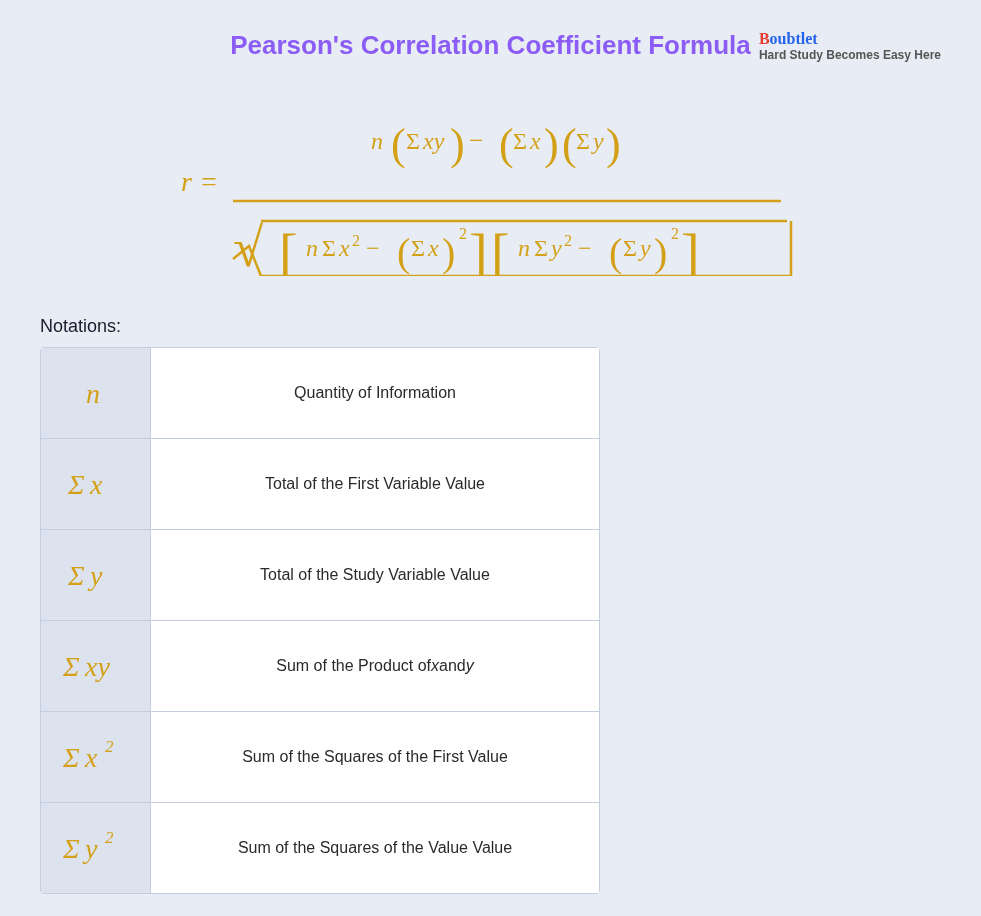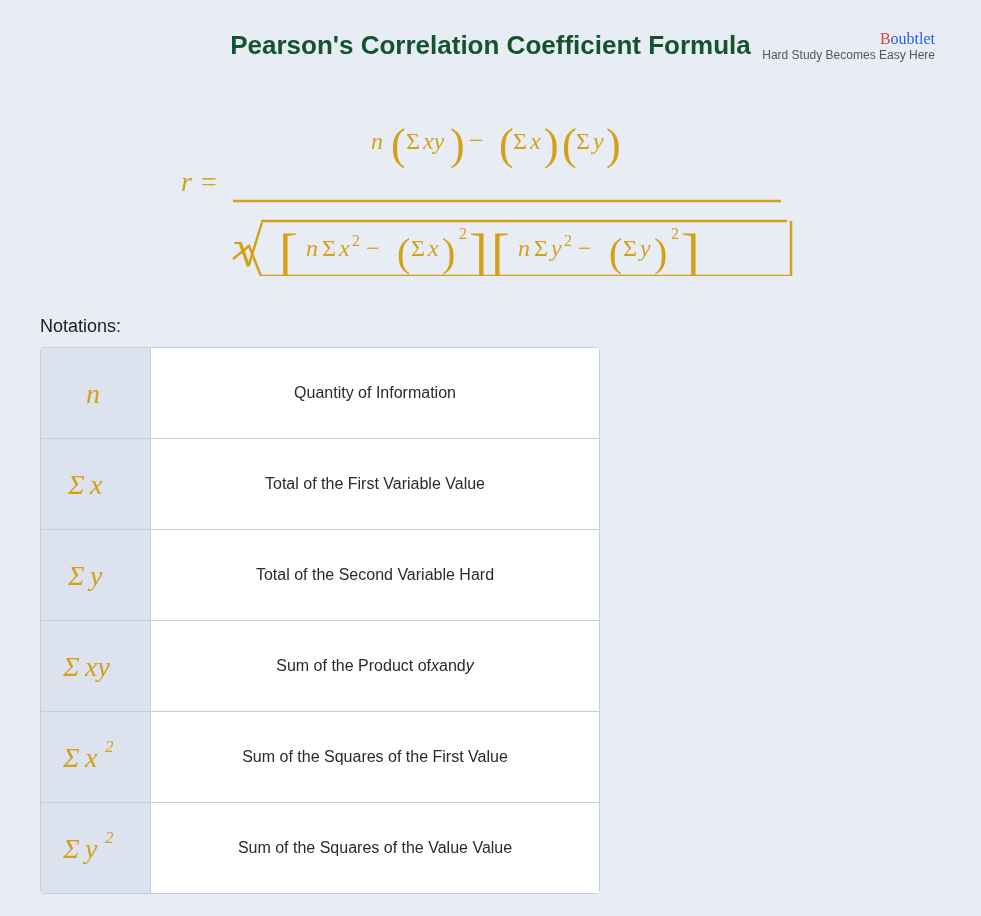--- a/index.html
+++ b/index.html
@@ -23,32 +23,33 @@
       display: flex;
       align-items: center;
       justify-content: center;
       position: relative;
       margin-bottom: 20px;
     }
 
     .page-title {
       font-size: 26px;
       font-weight: bold;
-      color: #14532d;
+      color: #8b5cf6;
       text-align: center;
       font-family: Arial, sans-serif;
     }
 
     .logo-area {
       position: absolute;
-      right: 6px;
+      right: 0;
       top: 0;
       display: flex;
       flex-direction: column;
-      align-items: flex-end;
+      align-items: flex-start;
+      font-weight: bold;
     }
 
     .logo-b {
       color: #e63c2f;
     }
 
     .logo-rest {
       color: #2563eb;
     }
 
@@ -229,21 +230,21 @@
       <div class="cell-description">Total of the First Variable Value</div>
     </div>
 
     <div class="table-row">
       <div class="cell-symbol">
         <svg width="60" height="50" viewBox="0 0 60 50" xmlns="http://www.w3.org/2000/svg">
           <text x="2" y="35" font-family="Georgia, serif" font-size="28" fill="#d4a017">Σ</text>
           <text x="24" y="35" font-family="Georgia, serif" font-size="28" font-style="italic" fill="#d4a017">y</text>
         </svg>
       </div>
-      <div class="cell-description">Total of the Second Variable Hard</div>
+      <div class="cell-description">Total of the Study Variable Value</div>
     </div>
 
     <div class="table-row">
       <div class="cell-symbol">
         <svg width="70" height="50" viewBox="0 0 70 50" xmlns="http://www.w3.org/2000/svg">
           <text x="2" y="35" font-family="Georgia, serif" font-size="28" fill="#d4a017">Σ</text>
           <text x="24" y="35" font-family="Georgia, serif" font-size="28" font-style="italic" fill="#d4a017">xy</text>
         </svg>
       </div>
       <div class="cell-description">

